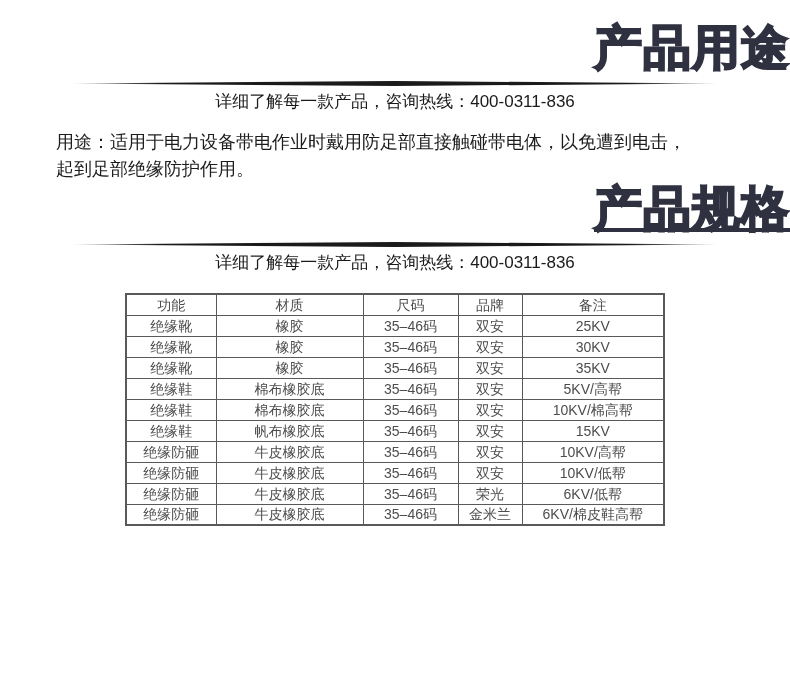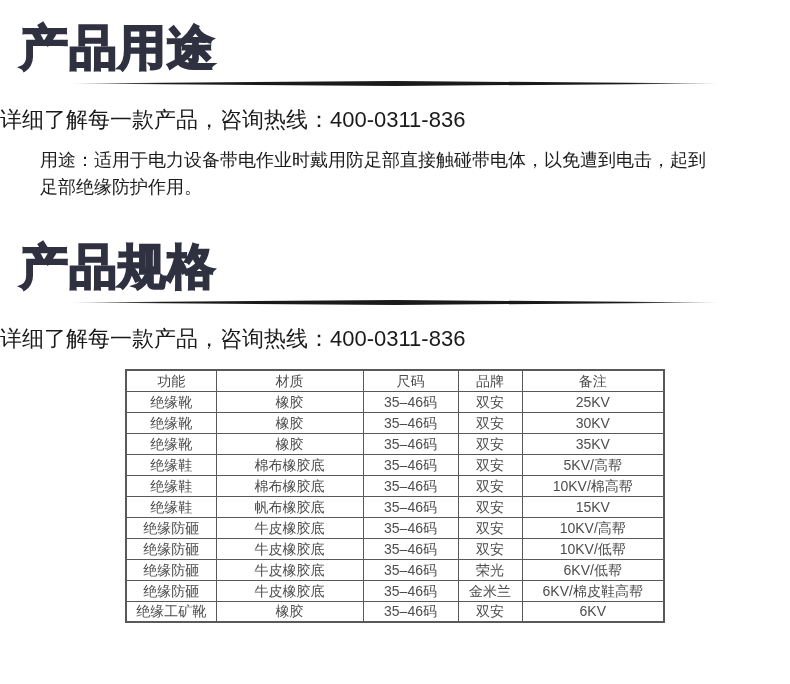--- a/index.html
+++ b/index.html
@@ -10,51 +10,51 @@
     --table-text:#4d4d4d;
     --bg:#ffffff;
   }
   *{margin:0;padding:0;box-sizing:border-box;}
   html,body{width:790px;height:684px;background:var(--bg);overflow:hidden;}
   body{font-family:"Liberation Sans","DejaVu Sans",sans-serif;}
 
   .page{width:790px;height:684px;background:var(--bg);}
 
   .section-title{
-    text-align:left;
+    text-align:right;
     font-size:48px;
     line-height:52px;
     font-weight:900;
     letter-spacing:1px;
     color:var(--title-color);
     padding-left:20px;
     -webkit-text-stroke:2px var(--title-color);
   }
   .usage .section-title{margin-top:22px;}
-  .spec .section-title{margin-top:40px;}
+  .spec .section-title{text-decoration:underline;}
 
   .divider{
     width:646px;
     height:5px;
     margin:7px auto 0 auto;
     background:linear-gradient(to right,#aaaaaa,var(--divider-color) 14%,var(--divider-color) 86%,#aaaaaa);
     clip-path:polygon(0 50%,50% 0,100% 50%,50% 100%);
   }
 
   .hotline{
-    margin-top:24px;
-    text-align:left;
-    font-size:22px;
+    margin-top:6px;
+    text-align:center;
+    font-size:17px;
     line-height:20px;
     color:#1a1a1a;
   }
 
   .description{
     margin-top:17px;
-    padding:0 40px;
+    padding:0 56px;
     width:750px;
     font-size:18px;
     line-height:27px;
     color:var(--body-text);
     text-align:left;
   }
 
   .spec-table{
     width:538px;
     margin:20px auto 16px auto;
@@ -179,24 +179,17 @@
             <td>荣光</td>
             <td>6KV/低帮</td>
           </tr>
           <tr>
             <td>绝缘防砸</td>
             <td>牛皮橡胶底</td>
             <td>35–46码</td>
             <td>金米兰</td>
             <td>6KV/棉皮鞋高帮</td>
           </tr>
-          <tr>
-            <td>绝缘工矿靴</td>
-            <td>橡胶</td>
-            <td>35–46码</td>
-            <td>双安</td>
-            <td>6KV</td>
-          </tr>
         </tbody>
     </table>
   </div>
 
 </div>
 
 </body></html>

